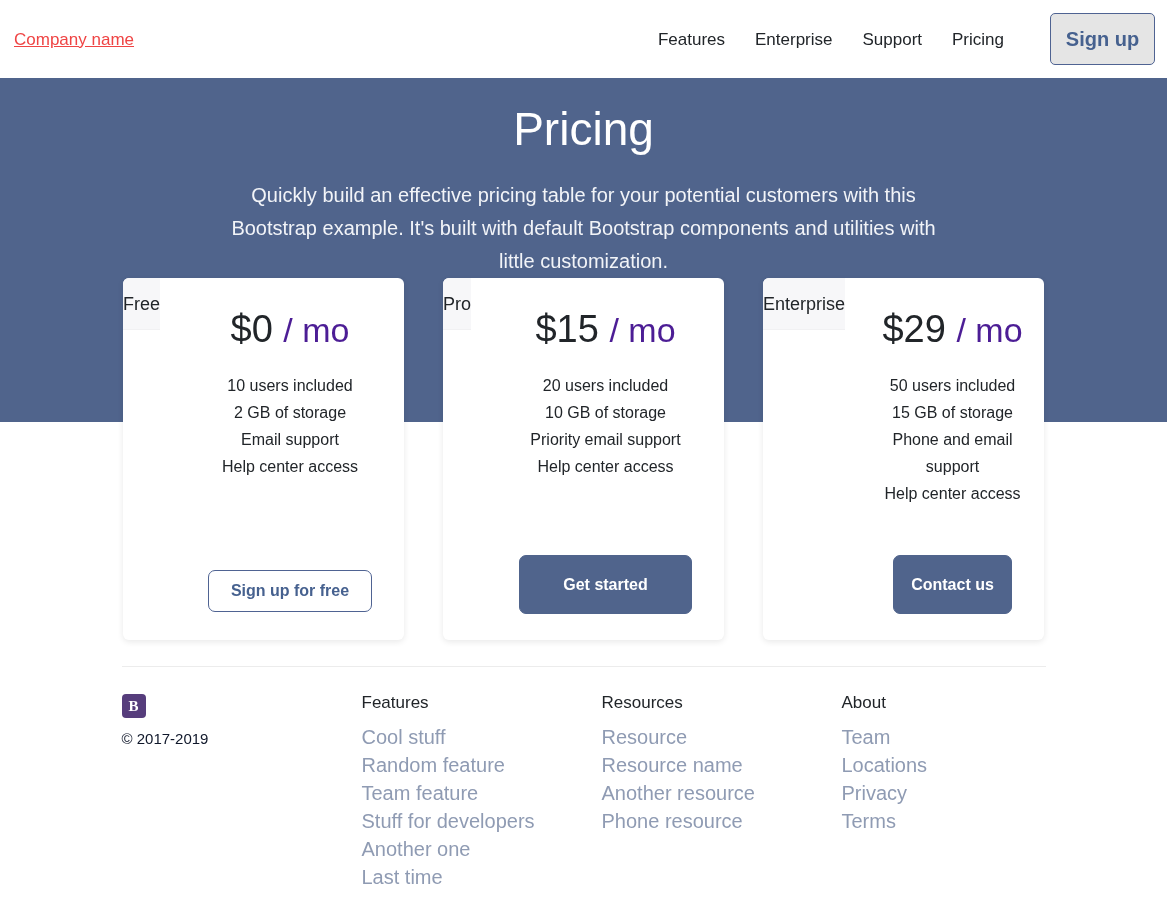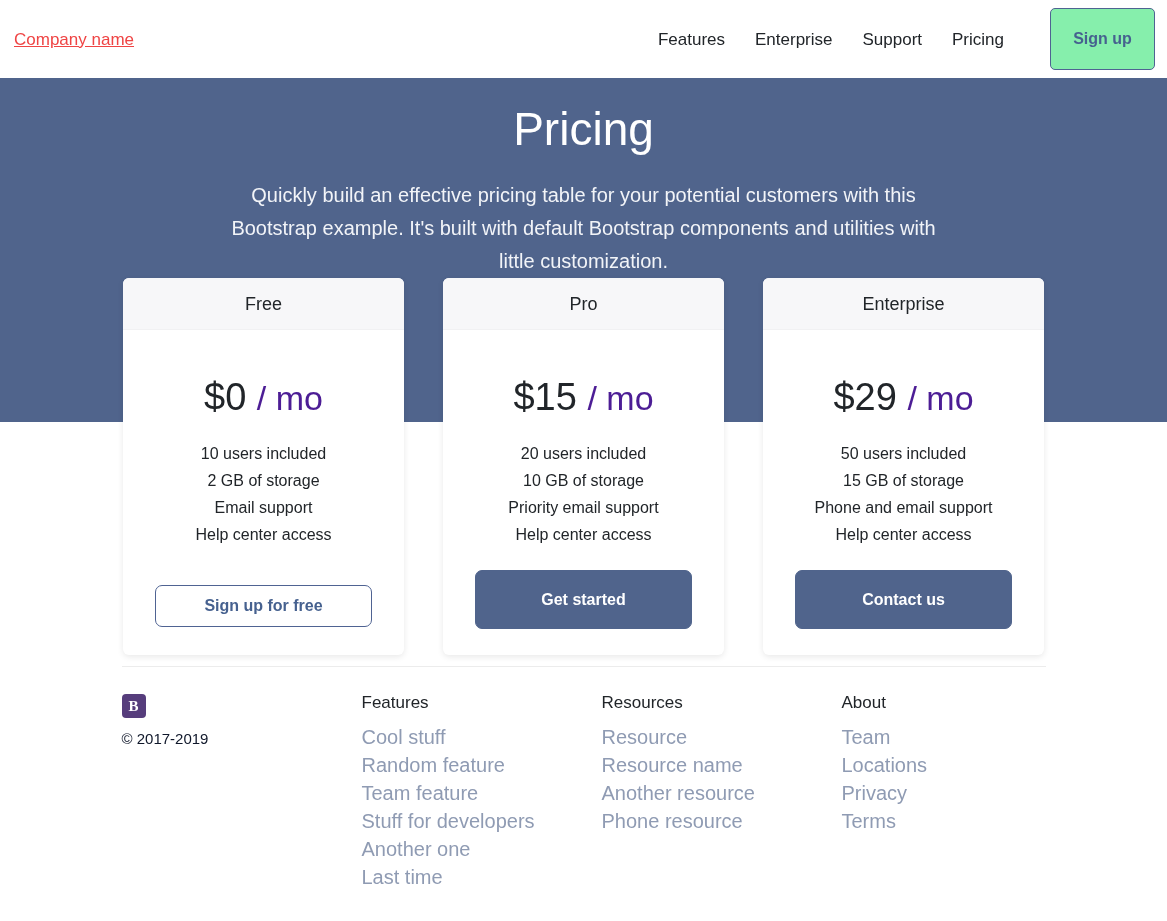--- a/index.html
+++ b/index.html
@@ -49,26 +49,26 @@
     color: #212529;
     text-decoration: none;
     white-space: nowrap;
     line-height: 1;
   }
   .signup-btn {
     display: flex;
     align-items: center;
     justify-content: center;
     width: 105px;
-    height: 62px;
+    height: 52px;
     border: 1px solid #4f6392;
     border-radius: 5px;
-    background: #86efac;
+    background: #e5e5e5;
     color: #46618f;
-    font-size: 16px;
+    font-size: 20px;
     font-weight: bold;
     font-family: "Liberation Sans", sans-serif;
     cursor: pointer;
     white-space: nowrap;
     margin-right: 12px;
   }
 
   
   .hero {
     background: #50648c;
@@ -107,21 +107,21 @@
     justify-content: center;
     gap: 39px;
   }
   .card {
     width: 281px;
     background: #ffffff;
     border-radius: 6px;
     box-shadow: 0 2px 6px rgba(0,0,0,0.09);
     overflow: hidden;
     display: flex;
-    flex-direction: column;
+    flex-direction: row;
     min-height: 362px;
     gap: 16px;
   }
   .card-header {
     background: #f7f7f9;
     height: 52px;
     display: flex;
     align-items: center;
     justify-content: center;
     border-bottom: 1px solid #f1f1f3;

